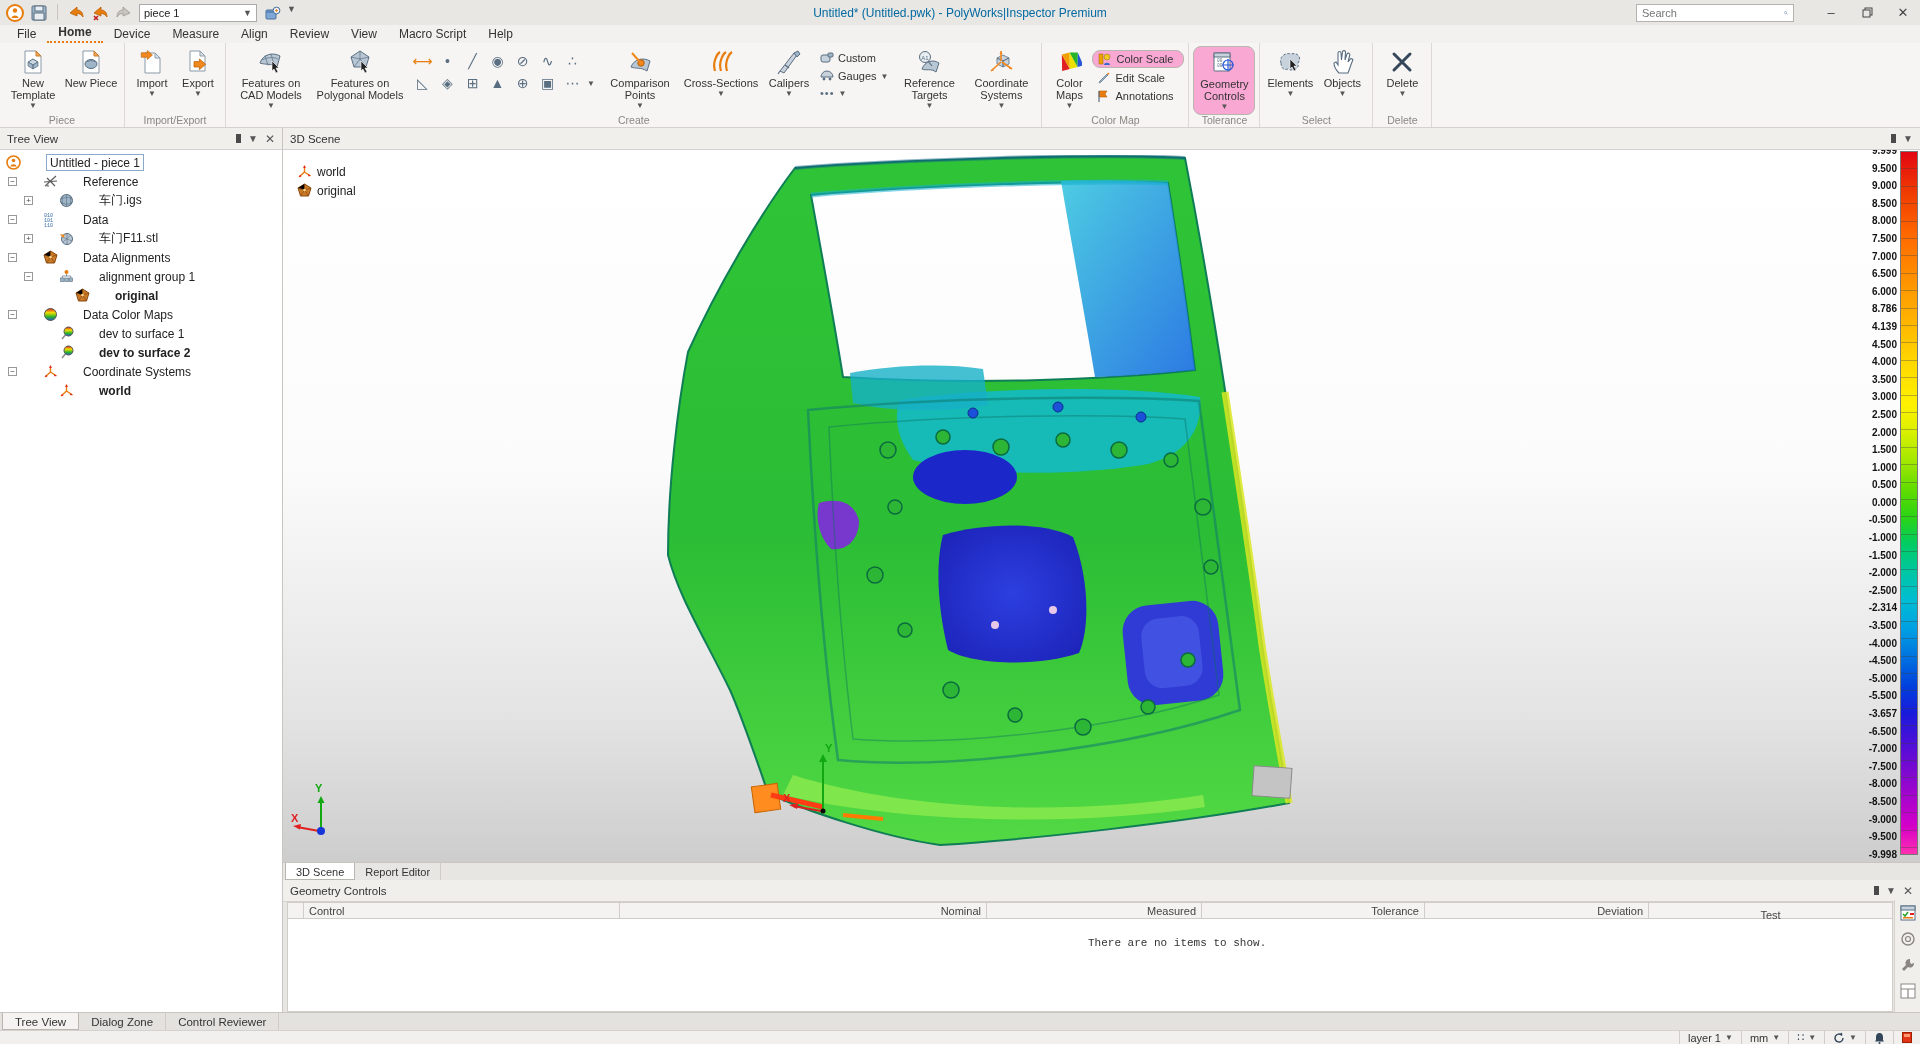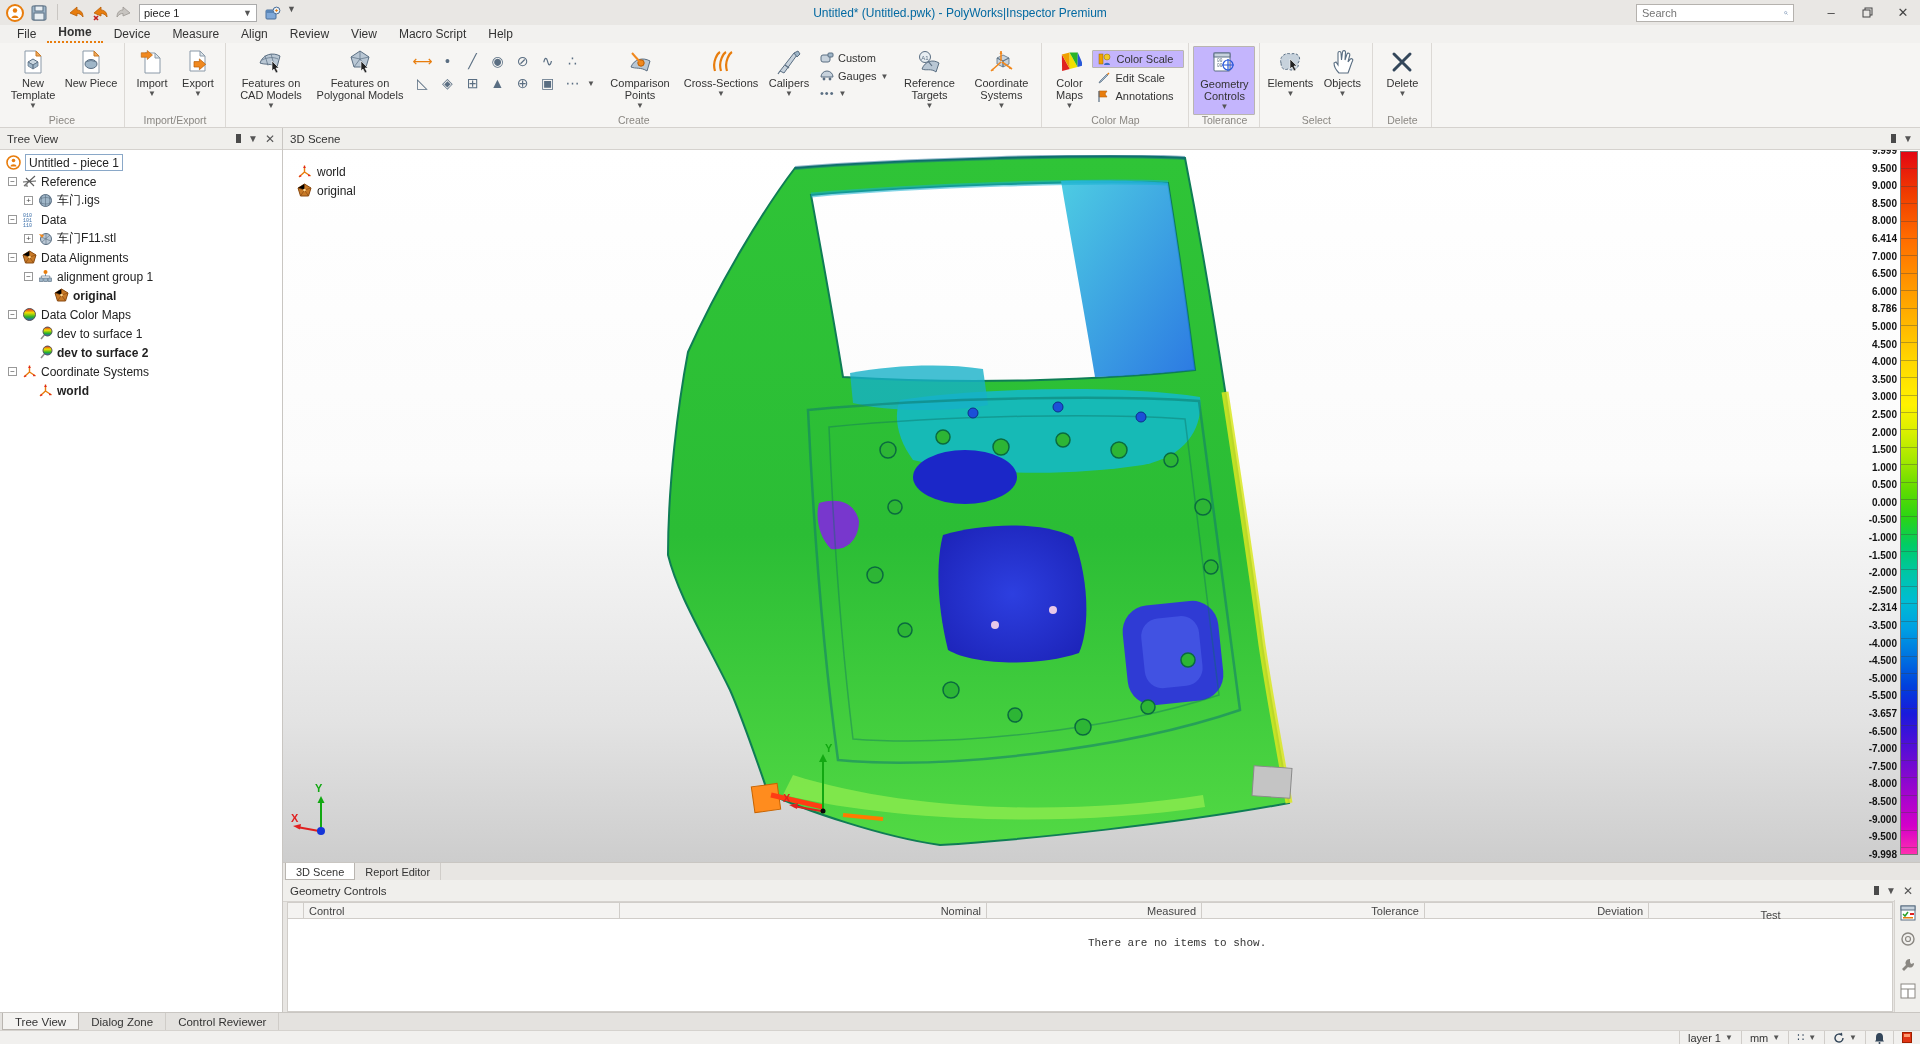--- a/index.html
+++ b/index.html
@@ -27,40 +27,40 @@
 
   
   .ribbon { position:absolute; top:43px; left:0; right:0; height:85px; background:#f6f5f3; border-bottom:1px solid #d5d2ce; display:flex; }
   .rgroup { position:relative; display:flex; align-items:flex-start; padding:3px 4px 16px; border-right:1px solid #dcd9d5; }
   .rlabel { position:absolute; bottom:1px; left:0; right:0; text-align:center; font-size:10.5px; color:#8a8782; }
   .rbtn { width:58px; display:flex; flex-direction:column; align-items:center; padding:3px 1px; text-align:center; }
   .rbtn svg { width:26px; height:26px; }
   .blabel { font-size:11px; line-height:12px; color:#333; margin-top:2px; }
   .dd { font-size:8px; color:#555; line-height:8px; margin-top:1px; }
   .rbtn.wide { width:82px; }
-  .rbtn.hl, .sbtn.hl { background:#c4b5fd; border:1px solid #b9b5b0; border-radius:1px; }
+  .rbtn.hl, .sbtn.hl { background:#f9a8d4; border:1px solid #b9b5b0; border-radius:8px; }
   .stack { display:flex; flex-direction:column; justify-content:flex-start; gap:2px; padding-top:4px; }
   .sbtn { display:flex; align-items:center; gap:4px; font-size:11px; color:#333; padding:1px 5px; }
   .sbtn svg { width:14px; height:14px; }
   .cgrid { display:flex; flex-direction:column; gap:4px; padding:6px 4px 0; }
   .crow { display:flex; align-items:center; gap:4px; }
   .cicon { width:21px; height:18px; display:flex; align-items:center; justify-content:center; font-size:14px; color:#5a6e82; }
   .crow1 .cicon:first-child { color:#e87d0d; }
   .dd-small { font-size:8px; color:#555; width:10px; }
 
   
   .workspace { position:absolute; top:128px; left:0; right:0; height:884px; }
   .pane-header { height:22px; background:#f0efec; border-bottom:1px solid #d5d2ce; display:flex; align-items:center; padding:0 7px; font-size:11.5px; color:#333; }
   .ph-icons { margin-left:auto; display:flex; align-items:center; gap:7px; color:#555; font-size:10px; }
   .pin { display:inline-block; width:5px; height:9px; background:#4a4a4a; }
 
   
   .leftpanel { position:absolute; left:0; top:0; width:283px; height:884px; background:#fff; border-right:1px solid #c9c6c2; }
   .tree { padding:3px 0; }
-  .trow { display:flex; align-items:center; height:19px; font-size:12px; color:#222; }
+  .trow { display:flex; align-items:center; height:19px; font-size:12px; color:#222;gap:21px; }
   .trow .exp { width:9px; height:9px; border:1px solid #999; background:#fff; font-size:8px; line-height:7px; text-align:center; color:#444; margin-right:5px; flex:none; }
   .trow .noexp { width:14px; flex:none; }
   .ticon { width:15px; height:15px; margin-right:4px; flex:none; }
   .trow.bold span.tlabel { font-weight:bold; }
   .rootbox { border:1px solid #8aa8c8; padding:0 3px; height:17px; display:flex; align-items:center; }
 
   
   .main { position:absolute; left:283px; top:0; right:0; height:884px; }
   .viewport { position:absolute; left:0; top:22px; right:0; height:712px; background:linear-gradient(180deg,#ffffff 0%,#fbfbfb 45%,#e3e3e3 80%,#cdcdcd 100%); overflow:hidden; }
   .overlay-legend { position:absolute; left:14px; top:14px; display:flex; flex-direction:column; gap:4px; }
@@ -685,26 +685,26 @@
         </svg>
 
         <div class="scalewrap">
           <div class="scalebar"></div>
           <div class="scalelabels">
               <span class="scale-tick">9.999</span>
               <span class="scale-tick">9.500</span>
               <span class="scale-tick">9.000</span>
               <span class="scale-tick">8.500</span>
               <span class="scale-tick">8.000</span>
-              <span class="scale-tick">6.414</span>
+              <span class="scale-tick">7.500</span>
               <span class="scale-tick">7.000</span>
               <span class="scale-tick">6.500</span>
               <span class="scale-tick">6.000</span>
               <span class="scale-tick">8.786</span>
-              <span class="scale-tick">5.000</span>
+              <span class="scale-tick">4.139</span>
               <span class="scale-tick">4.500</span>
               <span class="scale-tick">4.000</span>
               <span class="scale-tick">3.500</span>
               <span class="scale-tick">3.000</span>
               <span class="scale-tick">2.500</span>
               <span class="scale-tick">2.000</span>
               <span class="scale-tick">1.500</span>
               <span class="scale-tick">1.000</span>
               <span class="scale-tick">0.500</span>
               <span class="scale-tick">0.000</span>

